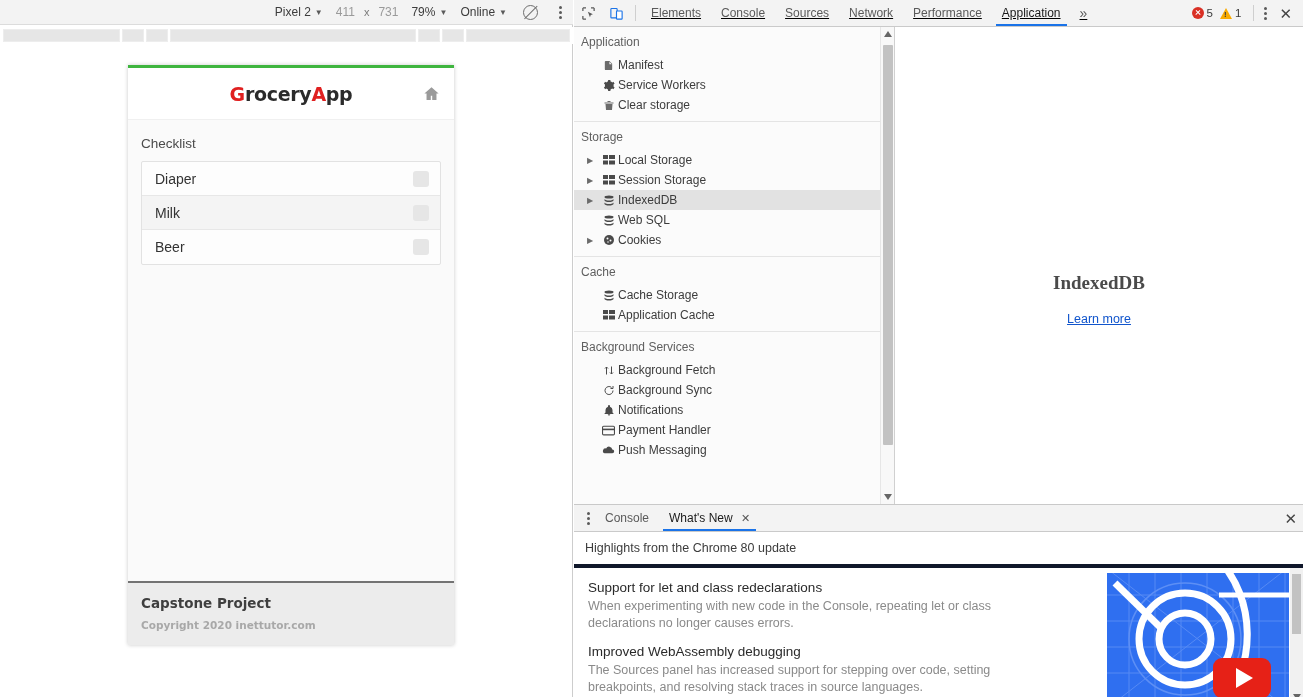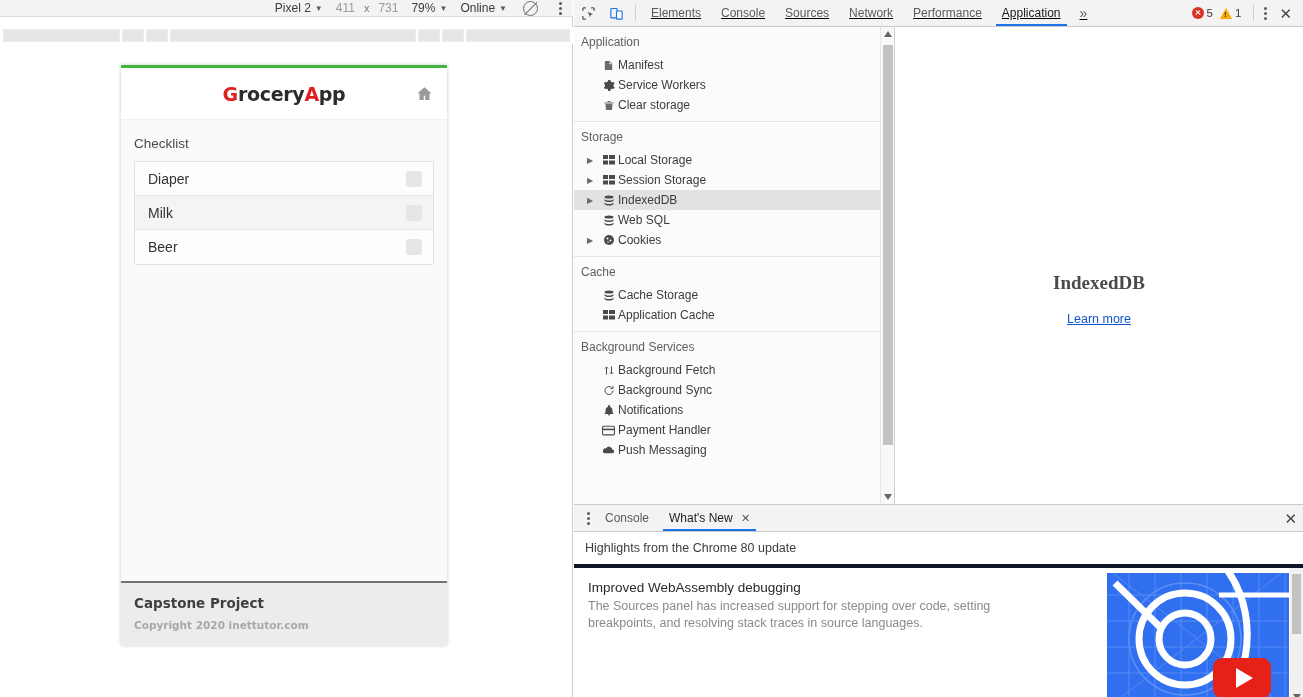--- a/index.html
+++ b/index.html
@@ -11,21 +11,21 @@
     background: #ffffff;
   }
   #root { position: relative; width: 1303px; height: 697px; }
 
   
   #device-pane {
     position: absolute; left: 0; top: 0; width: 573px; height: 697px;
     background: #ffffff; border-right: 1px solid #cdcdcd;
   }
   #device-toolbar {
-    position: absolute; left: 0; top: 0; width: 573px; height: 17px;
+    position: absolute; left: 0; top: 0; width: 573px; height: 25px;
     background: #f3f3f3; border-bottom: 1px solid #dcdcdc;
     display: flex; align-items: center; justify-content: flex-end;
     padding-right: 6px; font-size: 12px; color: #5a5a5a;
   }
   #device-toolbar .dt-item { display: flex; align-items: center; margin-left: 13px; white-space: nowrap; }
   #device-toolbar .dt-sel { color: #3c3c3c; }
   #device-toolbar .dim { color: #9a9a9a; }
   .caret { margin-left: 4px; font-size: 8px; color: #5a5a5a; }
   .dt-x { margin: 0 9px; color: #7a7a7a; font-size: 11px; }
   .kebab { display: inline-flex; flex-direction: column; gap: 2px; padding: 0 5px; }
@@ -39,21 +39,21 @@
   }
   .ruler-seg { height: 13px; background: #e6e6e6; border: 1px solid #ededed; }
 
   #device-canvas {
     position: absolute; left: 0; top: 44px; width: 572px; height: 653px;
     background: #ffffff;
   }
 
   
   #phone-viewport {
-    position: absolute; left: 121px; top: 21px; width: 326px; height: 580px;
+    position: absolute; left: 128px; top: 21px; width: 326px; height: 580px;
     background: #8b5cf6; box-shadow: 0 0 4px rgba(0,0,0,0.22);
     overflow: hidden;
   }
   #app-topbar { height: 3px; background: #3fb53f; width: 100%; }
   #app-header {
     height: 52px; background: #ffffff; position: relative;
     display: flex; align-items: center; justify-content: center;
     border-bottom: 1px solid #f0f0f0;
   }
   #app-logo { font-size: 19px; font-weight: bold; letter-spacing: -0.3px; font-family: "DejaVu Sans", sans-serif; }
@@ -508,20 +508,24 @@
         <div class="dw-tab active">
           <span>What's New</span>
           <span class="dw-tabx">✕</span>
         </div>
         <div id="drawer-close">✕</div>
       </div>
 
       <div id="wn-header">Highlights from the Chrome 80 update</div>
 
       <div id="wn-body">
+        <div class="wn-item">
+          <div class="wn-h">Support for let and class redeclarations</div>
+          <div class="wn-p">When experimenting with new code in the Console, repeating let or class declarations no longer causes errors.</div>
+        </div>
         <div class="wn-item">
           <div class="wn-h">Improved WebAssembly debugging</div>
           <div class="wn-p">The Sources panel has increased support for stepping over code, setting breakpoints, and resolving stack traces in source languages.</div>
         </div>
 
         <div id="wn-thumb">
           <svg width="182" height="131" viewBox="0 0 182 131">
             <rect width="182" height="131" fill="#2f6ff0"></rect>
             <g stroke="#5d8ff5" stroke-width="1" opacity="0.85">
               <path d="M0 22h182M0 48h182M0 74h182M0 100h182M0 126h182"></path>

